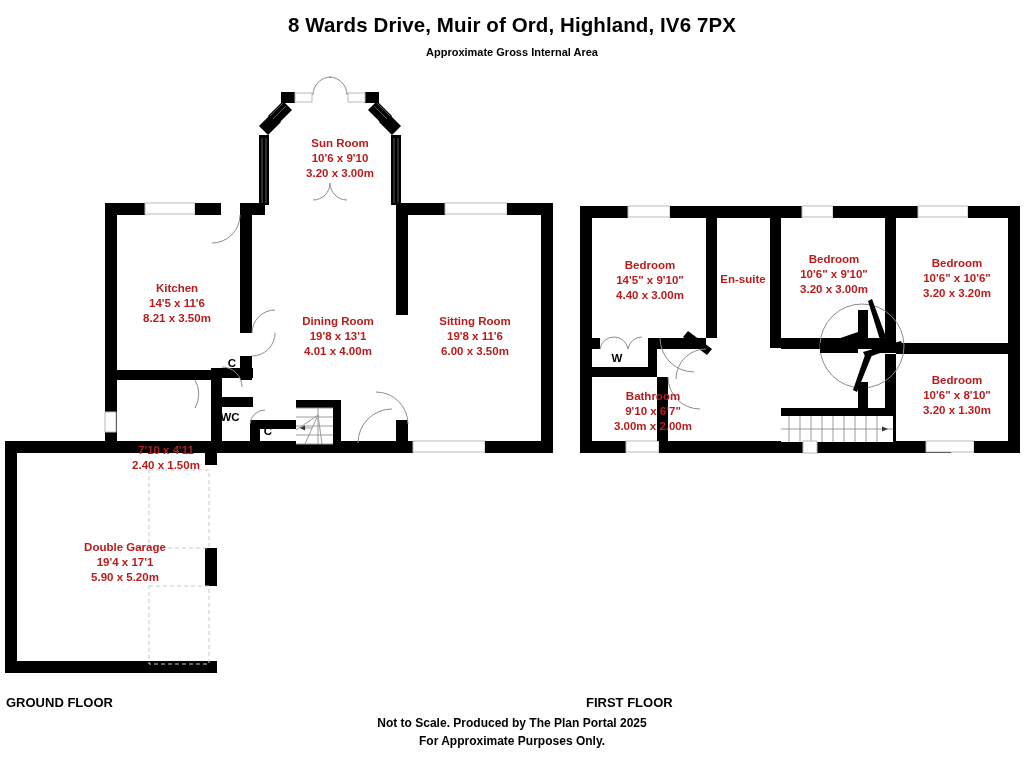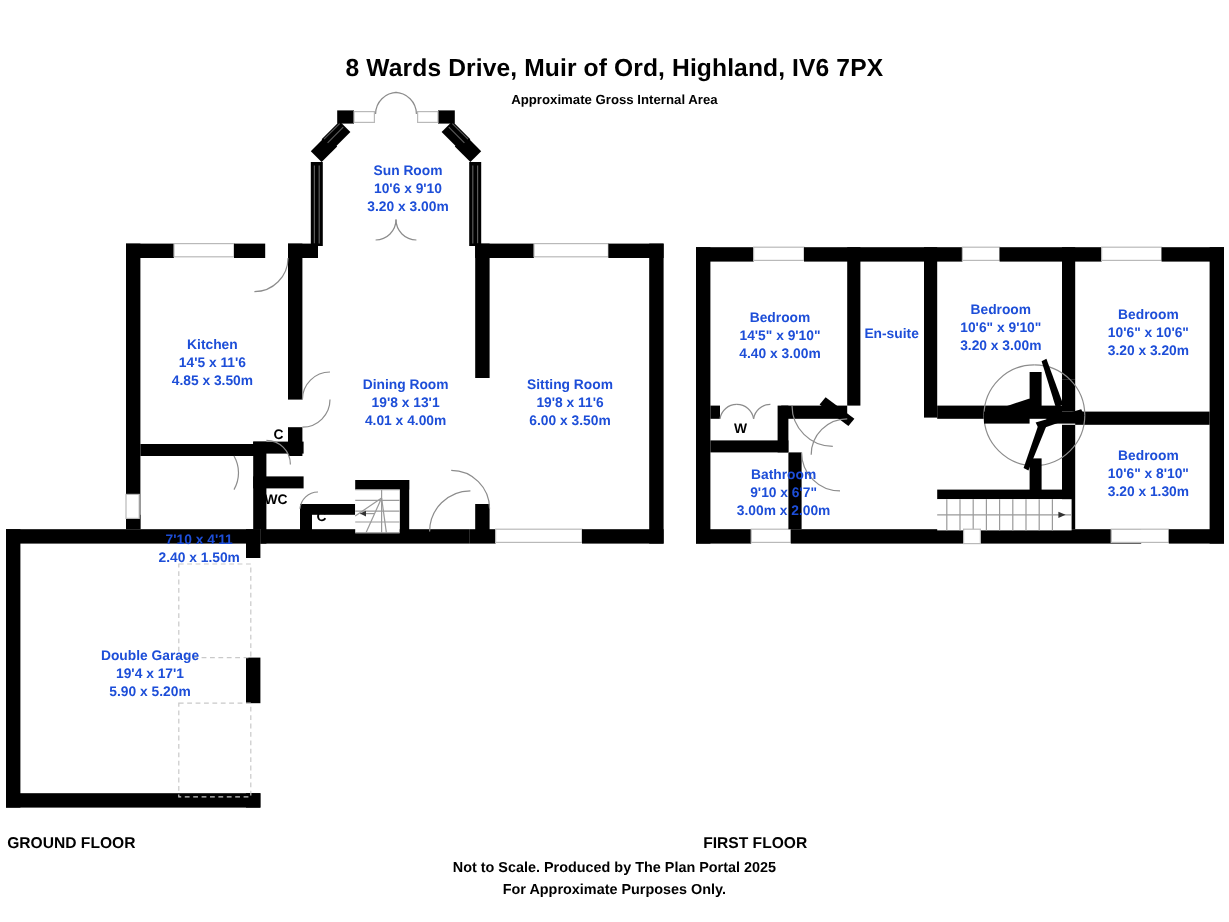--- a/index.html
+++ b/index.html
@@ -16,21 +16,20 @@
     overflow: hidden;
   }
 
   
   #header {
     position: absolute;
     left: 0;
     top: 12px;
     width: 1024px;
     text-align: center;
-    margin-top: 32px;
   }
   #plan-title {
     font-size: 20.5px;
     font-weight: bold;
     letter-spacing: 0.1px;
     line-height: 1.25;
   }
   #plan-subtitle1 {
     font-size: 11px;
     font-weight: bold;
@@ -60,21 +59,21 @@
   .stair  { fill: none; stroke: #9a9a9a; stroke-width: 1; }
   .bay    { fill: none; stroke: #5a5a5a; stroke-width: 1; }
   .carbox { fill: none; stroke: #c9c9c9; stroke-width: 1; stroke-dasharray: 4 3; }
 
   
   .rlabel {
     position: absolute;
     text-align: center;
     font-family: "Liberation Sans", sans-serif;
     font-weight: bold;
-    color: #1d4ed8;
+    color: #b91c1c;
     white-space: nowrap;
     line-height: 1.32;
   }
   .rlabel .rname { font-size: 11.5px; }
   .rlabel .rdim  { font-size: 11.5px; }
   .tinylab {
     position: absolute;
     font-size: 11.5px;
     font-weight: bold;
     text-align: center;
@@ -348,21 +347,21 @@
 
 <div class="rlabel" style="left:286px; top:136px; width:108px;">
   <div class="rname">Sun Room</div>
   <div class="rdim">10'6 x 9'10</div>
   <div class="rdim">3.20 x 3.00m</div>
 </div>
 
 <div class="rlabel" style="left:122px; top:281px; width:110px;">
   <div class="rname">Kitchen</div>
   <div class="rdim">14'5 x 11'6</div>
-  <div class="rdim">4.85 x 3.50m</div>
+  <div class="rdim">8.21 x 3.50m</div>
 </div>
 
 <div class="rlabel" style="left:278px; top:314px; width:120px;">
   <div class="rname">Dining Room</div>
   <div class="rdim">19'8 x 13'1</div>
   <div class="rdim">4.01 x 4.00m</div>
 </div>
 
 <div class="rlabel" style="left:415px; top:314px; width:120px;">
   <div class="rname">Sitting Room</div>

